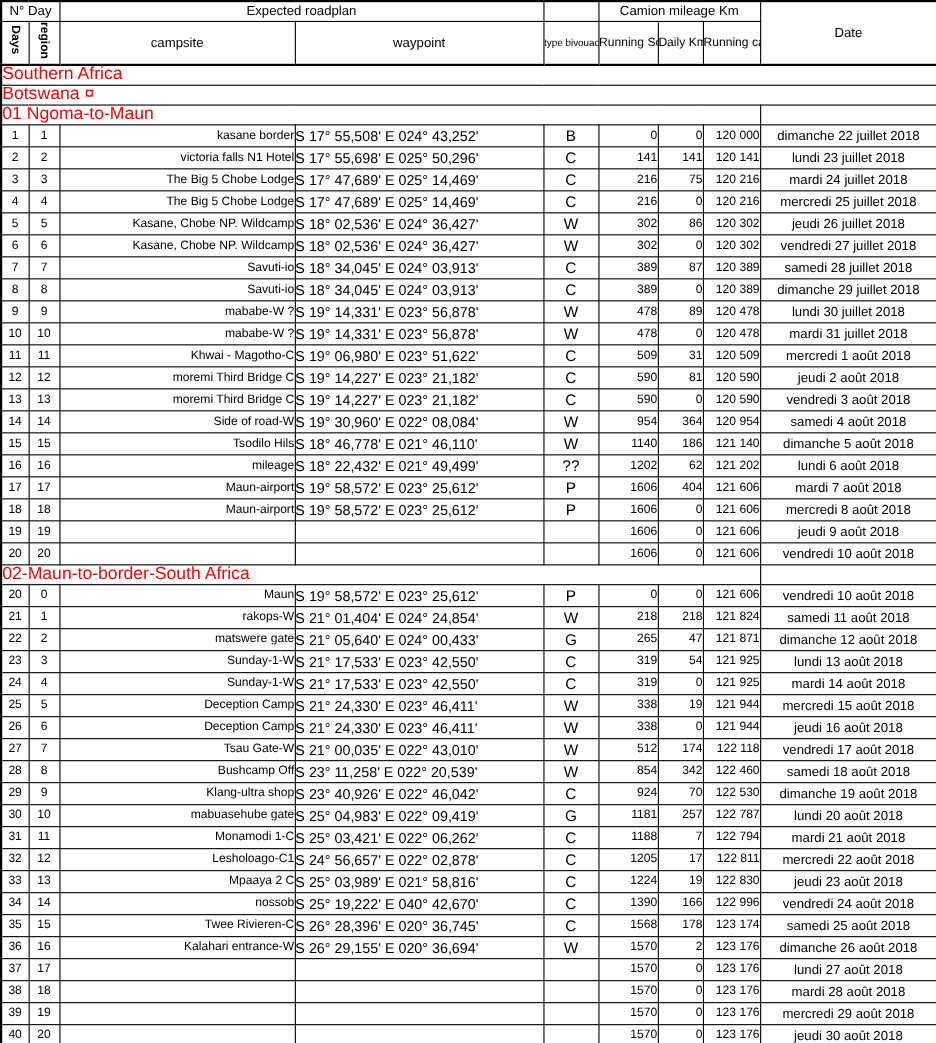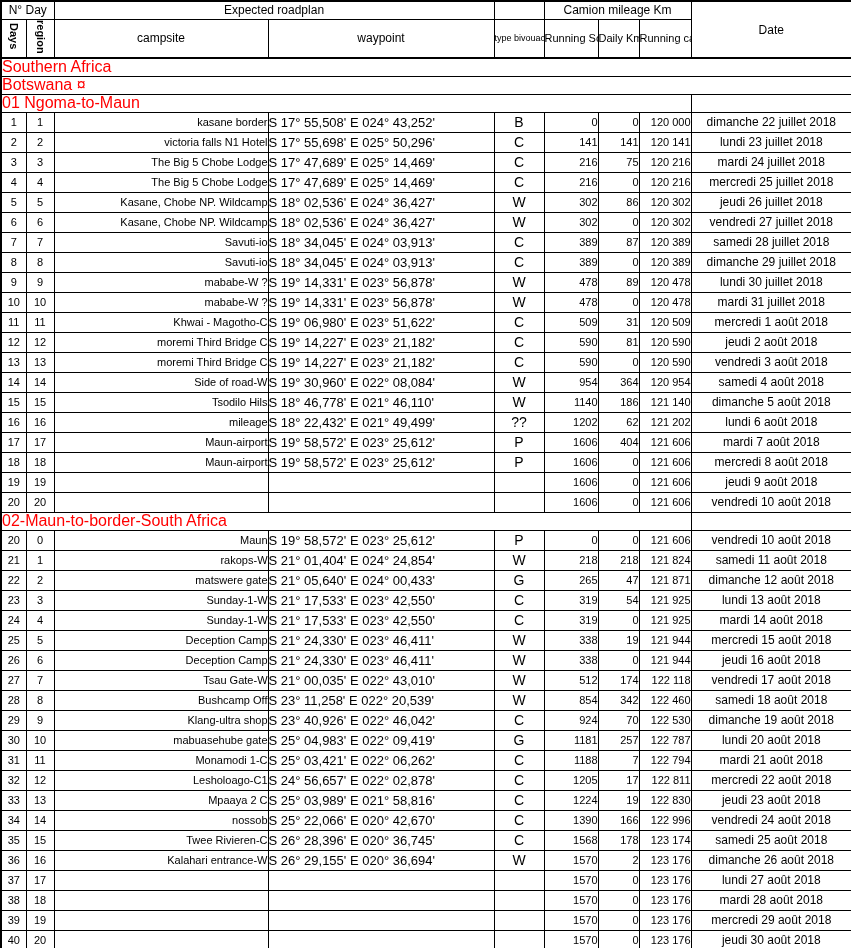--- a/index.html
+++ b/index.html
@@ -478,21 +478,21 @@
     <td class="c-type">C</td>
     <td class="c-num">1224</td>
     <td class="c-num">19</td>
     <td class="c-num">122 830</td>
     <td class="c-date">jeudi 23 août 2018</td>
   </tr>
         <tr class="data-row">
     <td class="c-day">34</td>
     <td class="c-region">14</td>
     <td class="c-campsite">nossob</td>
-    <td class="c-waypoint">S 25° 22,066'  E 020° 42,670'</td>
+    <td class="c-waypoint">S 25° 19,222'  E 040° 42,670'</td>
     <td class="c-type">C</td>
     <td class="c-num">1390</td>
     <td class="c-num">166</td>
     <td class="c-num">122 996</td>
     <td class="c-date">vendredi 24 août 2018</td>
   </tr>
         <tr class="data-row">
     <td class="c-day">35</td>
     <td class="c-region">15</td>
     <td class="c-campsite">Twee Rivieren-C</td>

